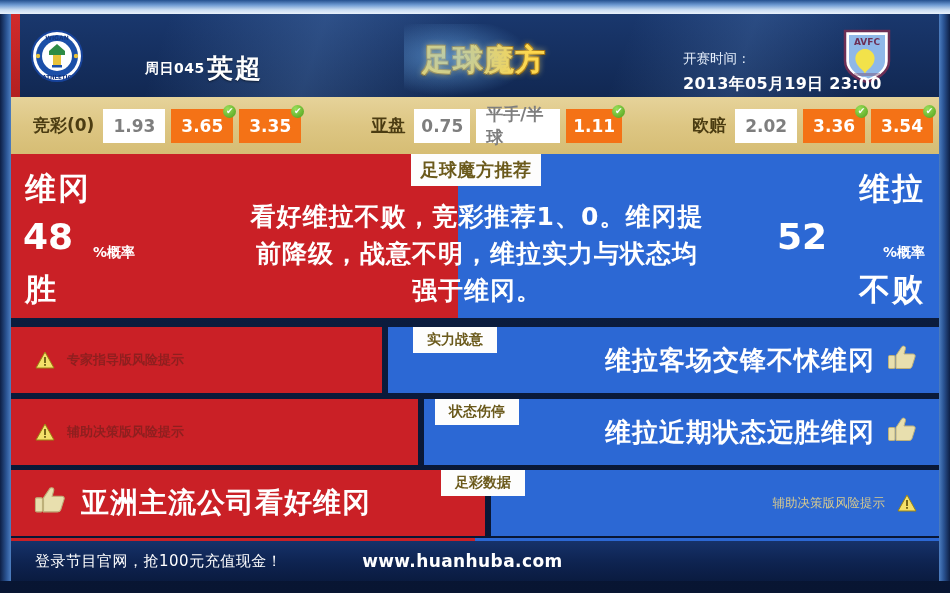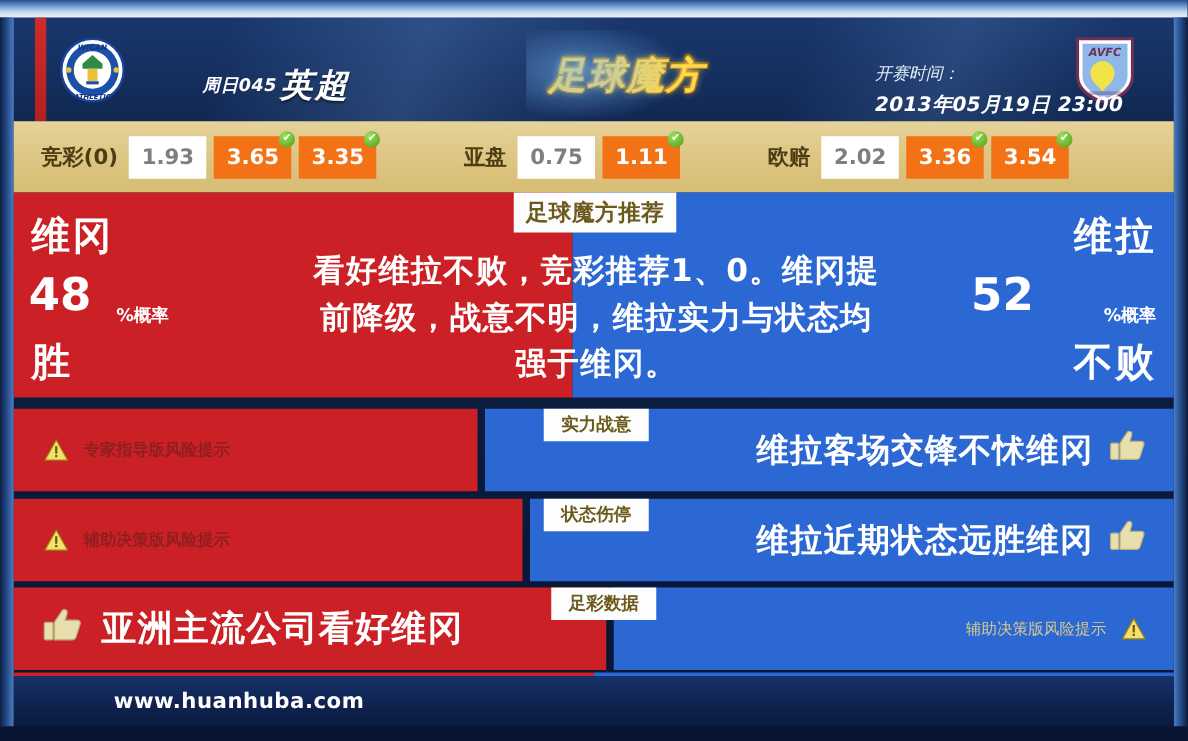--- a/index.html
+++ b/index.html
@@ -16,25 +16,25 @@
   .frame-top{position:absolute;left:0;top:0;width:950px;height:14px;
     background:linear-gradient(180deg,#24508f 0%,#6e9ad2 35%,#c9dcf2 70%,#e9f1fb 100%);}
   .frame-bottom{position:absolute;left:0;bottom:0;width:950px;height:12px;
     background:linear-gradient(180deg,#0a1budefined 0%,#0a1b3c 0%,#11264f 100%);}
   .frame-left{position:absolute;left:0;top:14px;width:11px;bottom:12px;
     background:linear-gradient(90deg,#0d1f45 0%,#2c5696 60%,#4d7ec0 100%);}
   .frame-right{position:absolute;right:0;top:14px;width:11px;bottom:12px;
     background:linear-gradient(270deg,#0d1f45 0%,#2c5696 60%,#4d7ec0 100%);}
 
   
-  .header{position:absolute;left:28px;top:14px;width:904px;height:83px;
+  .header{position:absolute;left:11px;top:14px;width:904px;height:83px;
     background:
       linear-gradient(115deg,rgba(255,255,255,.10) 0%,rgba(255,255,255,0) 42%),
       linear-gradient(180deg,#1d4282 0%,#15archiv 0%,#163a76 38%,#0f2b5d 100%);
-    overflow:hidden;font-style:italic;}
+    overflow:hidden;}
   .hdr-sheen{position:absolute;left:150px;top:-60px;width:300px;height:220px;
     transform:rotate(18deg);
     background:linear-gradient(90deg,rgba(255,255,255,0) 0%,rgba(120,170,235,.22) 50%,rgba(255,255,255,0) 100%);}
   .hdr-sheen2{position:absolute;right:60px;top:-70px;width:230px;height:240px;
     transform:rotate(20deg);
     background:linear-gradient(90deg,rgba(255,255,255,0) 0%,rgba(120,170,235,.18) 50%,rgba(255,255,255,0) 100%);}
   .hdr-redbar{position:absolute;left:0;top:0;width:9px;height:83px;
     background:linear-gradient(180deg,#d02b2b 0%,#b32020 100%);}
 
   .crest-home{position:absolute;left:19px;top:15px;width:54px;height:54px;}
@@ -182,20 +182,23 @@
         <span>3.35</span>
         <span class="tick">✔</span>
       </div>
     </div>
 
     <div class="odds-group" style="margin-left:64px;">
       <span class="odds-name u">亚盘</span>
       <div class="cell plain">
         <span>0.75</span>
       </div>
+      <div class="cell plain">
+        <span>平手/半球</span>
+      </div>
       <div class="cell hi">
         <span>1.11</span>
         <span class="tick">✔</span>
       </div>
     </div>
 
     <div class="odds-group" style="margin-left:64px;">
       <span class="odds-name">欧赔</span>
       <div class="cell plain">
         <span>2.02</span>
@@ -224,21 +227,21 @@
       <div class="side-sub" style="right:14px;top:90px;">%概率</div>
       <div class="side-res" style="right:14px;top:115px;">不败</div>
     </div>
     <div class="band-tab">足球魔方推荐</div>
     <div class="blurb">看好维拉不败，竞彩推荐1、0。维冈提前降级，战意不明，维拉实力与状态均强于维冈。</div>
   </div>
 
   <div class="row" style="top:327px;">
     <div class="rleft" style="width:371px;"></div>
     <div class="rright" style="width:551px;"></div>
-    <div class="row-tab" style="left:424px;">实力战意</div>
+    <div class="row-tab" style="left:402px;">实力战意</div>
     <div class="warn-left">
       <span class="tri">
         <svg width="20" height="18" viewBox="0 0 20 18">
             <path d="M10 1 L19 17 H1 Z" fill="#f5e06a" stroke="#9a8412" stroke-width="1"></path>
             <rect x="9.1" y="6" width="1.8" height="6" fill="#6b5a10"></rect>
             <rect x="9.1" y="13" width="1.8" height="1.8" fill="#6b5a10"></rect>
           </svg>
       </span>
       <span class="wtxt">专家指导版风险提示</span>
     </div>
@@ -298,16 +301,17 @@
             <path d="M10 1 L19 17 H1 Z" fill="#f5e06a" stroke="#9a8412" stroke-width="1"></path>
             <rect x="9.1" y="6" width="1.8" height="6" fill="#6b5a10"></rect>
             <rect x="9.1" y="13" width="1.8" height="1.8" fill="#6b5a10"></rect>
           </svg>
       </span>
     </div>
   </div>
 
   <div class="footer-topline"></div>
   <div class="footer">
+    <span class="f1">登录节目官网，抢100元充值现金！</span>
     <span class="f2">www.huanhuba.com</span>
   </div>
 
 </div>
 
 </body></html>

